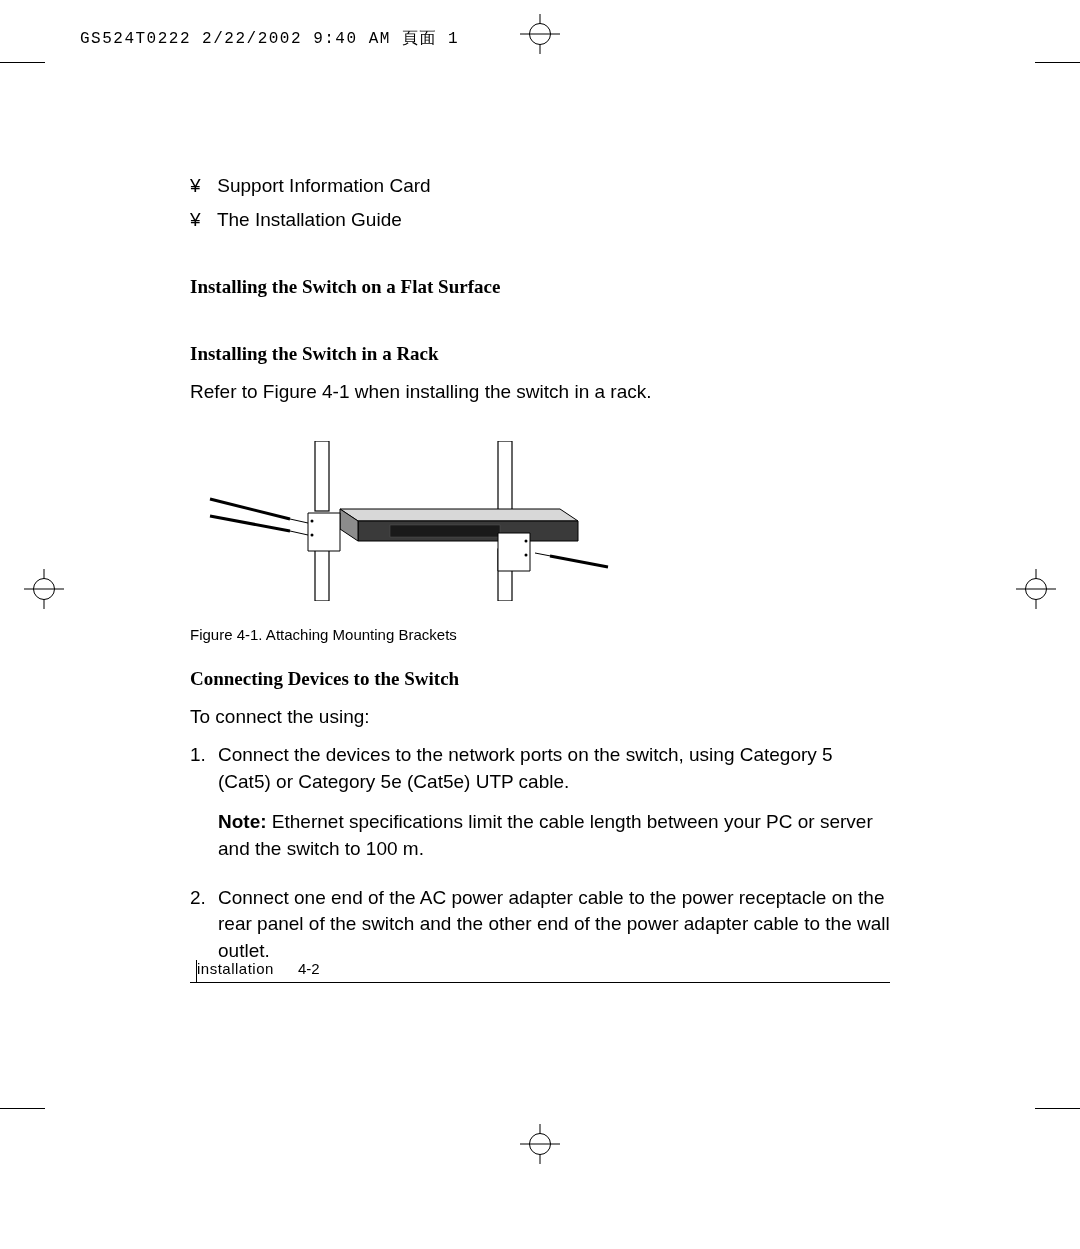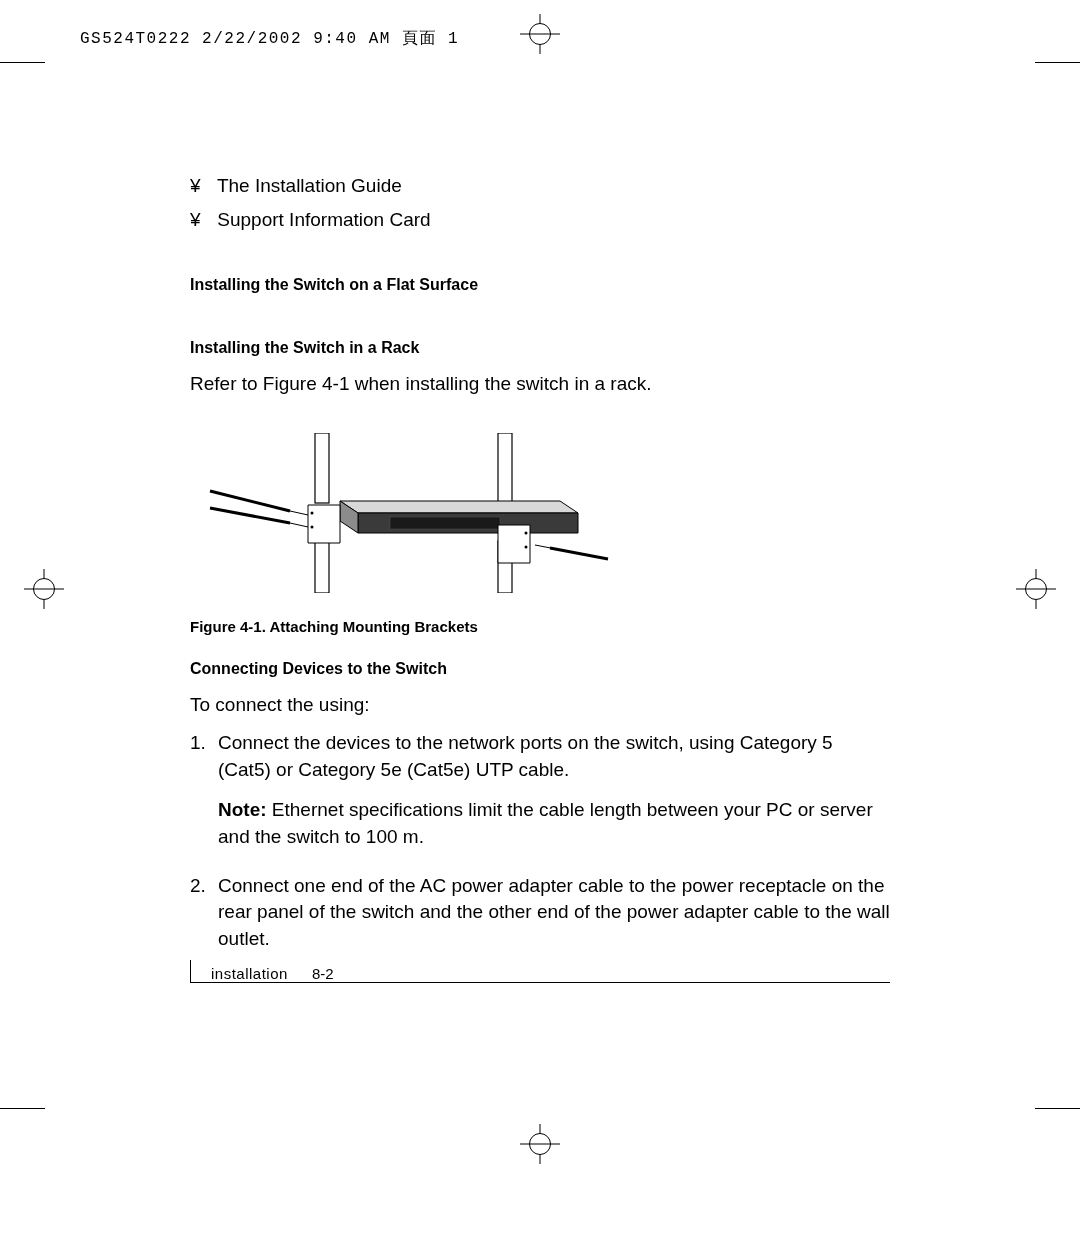--- a/index.html
+++ b/index.html
@@ -82,33 +82,34 @@
     margin-bottom: 12px;
   }
   .bullet-glyph {
     display: inline-block;
     width: 22px;
   }
   .section-title {
     font-weight: bold;
     margin-top: 45px;
     margin-bottom: 14px;
-    font-size: 16px;
+    font-size: 19px;
+    font-family: Liberation Serif, serif;
   }
   .para {
     line-height: 1.4;
     margin-bottom: 8px;
   }
   .figure-box {
     margin-top: 35px;
     margin-bottom: 20px;
     text-align: left;
   }
   .figure-caption {
-    font-weight: bold;
+    font-weight: normal;
     font-size: 15px;
     margin-top: 20px;
     margin-bottom: 20px;
   }
   .ol-item {
     display: flex;
     margin-top: 12px;
     line-height: 1.4;
   }
   .ol-num {
@@ -119,28 +120,28 @@
   }
   .note {
     margin-top: 14px;
     line-height: 1.4;
   }
   .note-label {
     font-weight: bold;
   }
   .footer {
     position: absolute;
-    left: 190px;
+    left: 196px;
     top: 960px;
     font-size: 15px;
     border-left: 1px solid #000;
-    padding-left: 20px;
+    padding-left: 0;
     height: 22px;
     display: flex;
-    align-items: flex-end;
+    align-items: flex-start;
   }
   .footer-rule {
     position: absolute;
     left: 190px;
     top: 982px;
     width: 700px;
     height: 1px;
     background: #000;
   }
   .footer-sec {
@@ -177,25 +178,25 @@
 <div class="reg-mark reg-right">
     <div class="reg-circle"></div>
   </div>
 
 <div class="header-line">GS524T0222 2/22/2002 9:40 AM 頁面 1</div>
 
 <div class="content">
 
   <div class="bullet-line">
     <span class="bullet-glyph">¥</span>
-    <span>The Installation Guide</span>
+    <span>Support Information Card</span>
   </div>
   <div class="bullet-line">
     <span class="bullet-glyph">¥</span>
-    <span>Support Information Card</span>
+    <span>The Installation Guide</span>
   </div>
 
   <div class="section-title">Installing the Switch on a Flat Surface</div>
 
   <div class="section-title">Installing the Switch in a Rack</div>
   <div class="para">Refer to Figure 4-1 when installing the switch in a rack.</div>
 
   <div class="figure-box">
     <svg class="switch-fig" viewBox="0 0 420 160">
 
@@ -246,15 +247,15 @@
     <div class="ol-num">2.</div>
     <div class="ol-body">
       <div>Connect one end of the AC power adapter cable to the power receptacle on the rear panel of the switch and the other end of the power adapter cable to the wall outlet.</div>
     </div>
   </div>
 
 </div>
 
 <div class="footer">
   <span class="footer-sec">installation</span>
-  <span class="footer-num">8-2</span>
+  <span class="footer-num">4-2</span>
 </div>
 <div class="footer-rule"></div>
 
 </body></html>

